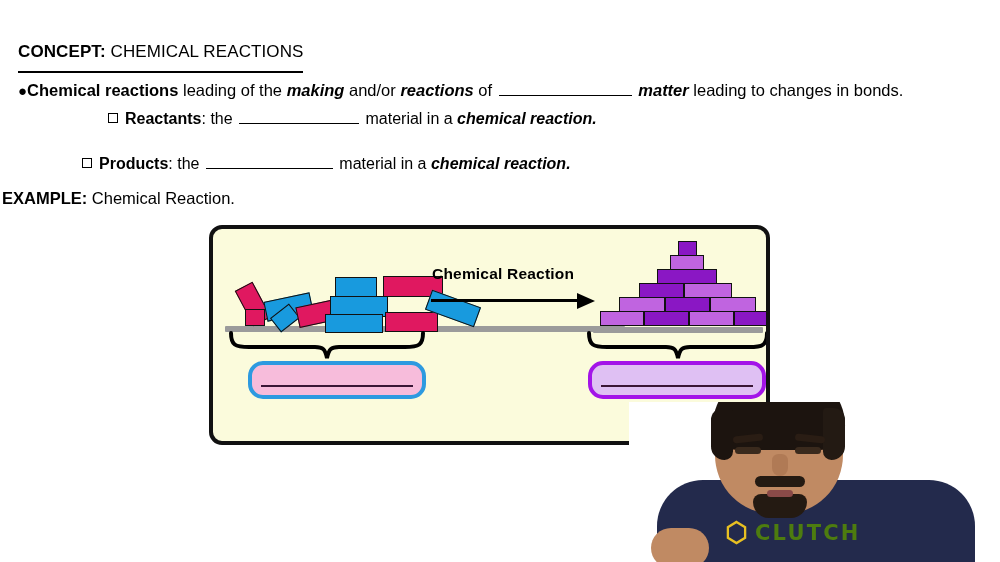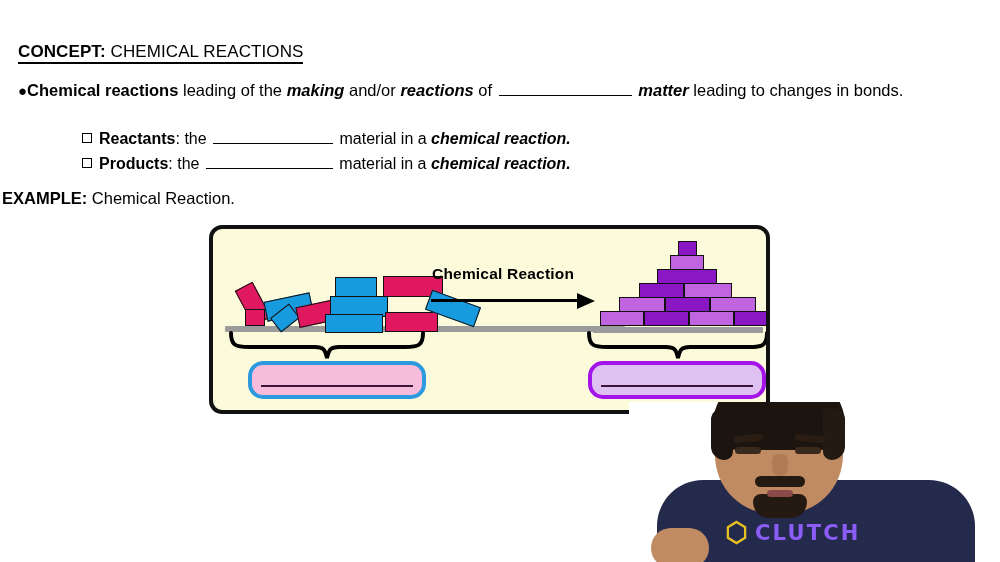--- a/index.html
+++ b/index.html
@@ -8,49 +8,49 @@
     font-family:"Liberation Sans","DejaVu Sans",sans-serif;color:#000;
     position:relative;
   }
   #page{position:absolute;inset:0;}
 
   
   .concept-heading{
     position:absolute;left:18px;top:42px;font-size:17px;letter-spacing:0.1px;
     white-space:nowrap;
   }
-  .concept-heading .ul{border-bottom:2px solid #000;padding-bottom:1px;}
+  .concept-heading .ul{border-bottom:2px solid #000;padding-bottom:10px;}
   .concept-heading .b{font-weight:bold;}
 
   .bullet-line{
     position:absolute;left:18px;top:79px;font-size:16.5px;white-space:nowrap;
   }
   .dot{font-size:15px;line-height:1;}
   .bold{font-weight:bold;}
   .ital{font-style:italic;font-weight:bold;}
   .blank{
     display:inline-block;border-bottom:1.6px solid #000;
     vertical-align:baseline;height:0.95em;margin:0 2px;
   }
   .b-long{width:133px;}
   .b-med{width:120px;}
   .b-med2{width:127px;}
 
   .sub-line{position:absolute;left:82px;font-size:16px;white-space:nowrap;}
-  .sub-line.one{top:128px;}
+  .sub-line.one{top:108px;margin-left:26px;}
   .sub-line.two{top:153px;}
   .sq{
     display:inline-block;width:8px;height:8px;border:1.4px solid #000;
     margin-right:7px;vertical-align:1px;
   }
   .example-line{position:absolute;left:2px;top:189px;font-size:16.5px;white-space:nowrap;}
 
   
   #illus{
-    position:absolute;left:209px;top:225px;width:561px;height:189px;
+    position:absolute;left:209px;top:225px;width:561px;height:220px;
     background:#fbfbdc;border:4px solid #111;border-radius:13px;
     box-sizing:border-box;overflow:hidden;
   }
   #illus-inner{position:absolute;inset:0;}
 
   .ground{position:absolute;background:#9b9b9b;height:6px;border-radius:1px;}
   .ground.left{left:12px;top:97px;width:400px;}
   .ground.right{left:380px;top:98px;width:170px;}
 
   .brick{position:absolute;box-sizing:border-box;border:1.6px solid #111;}
@@ -113,21 +113,21 @@
     background:#ffffff;border-radius:0 0 40px 40px;
   }
   .shirt-collar-in{
     position:absolute;left:122px;top:70px;width:68px;height:30px;
     background:#2a3157;border-radius:0 0 36px 36px;
   }
   .arm-l{position:absolute;left:22px;top:126px;width:58px;height:40px;background:#c08a63;border-radius:20px;}
   .logo{position:absolute;left:96px;top:118px;display:flex;align-items:center;gap:7px;}
   .logo-hex{width:23px;height:25px;}
   .logo-text{
-    color:#8b5cf6;font-weight:bold;font-size:21px;letter-spacing:2.2px;
+    color:#4d7c0f;font-weight:bold;font-size:21px;letter-spacing:2.2px;
     font-family:"DejaVu Sans",sans-serif;
   }
 </style>
 </head>
 <body>
 
 <div id="page">
 
   <div class="concept-heading">
     <span class="ul"><span class="b">CONCEPT:</span><span> </span><span>CHEMICAL REACTIONS</span></span>

